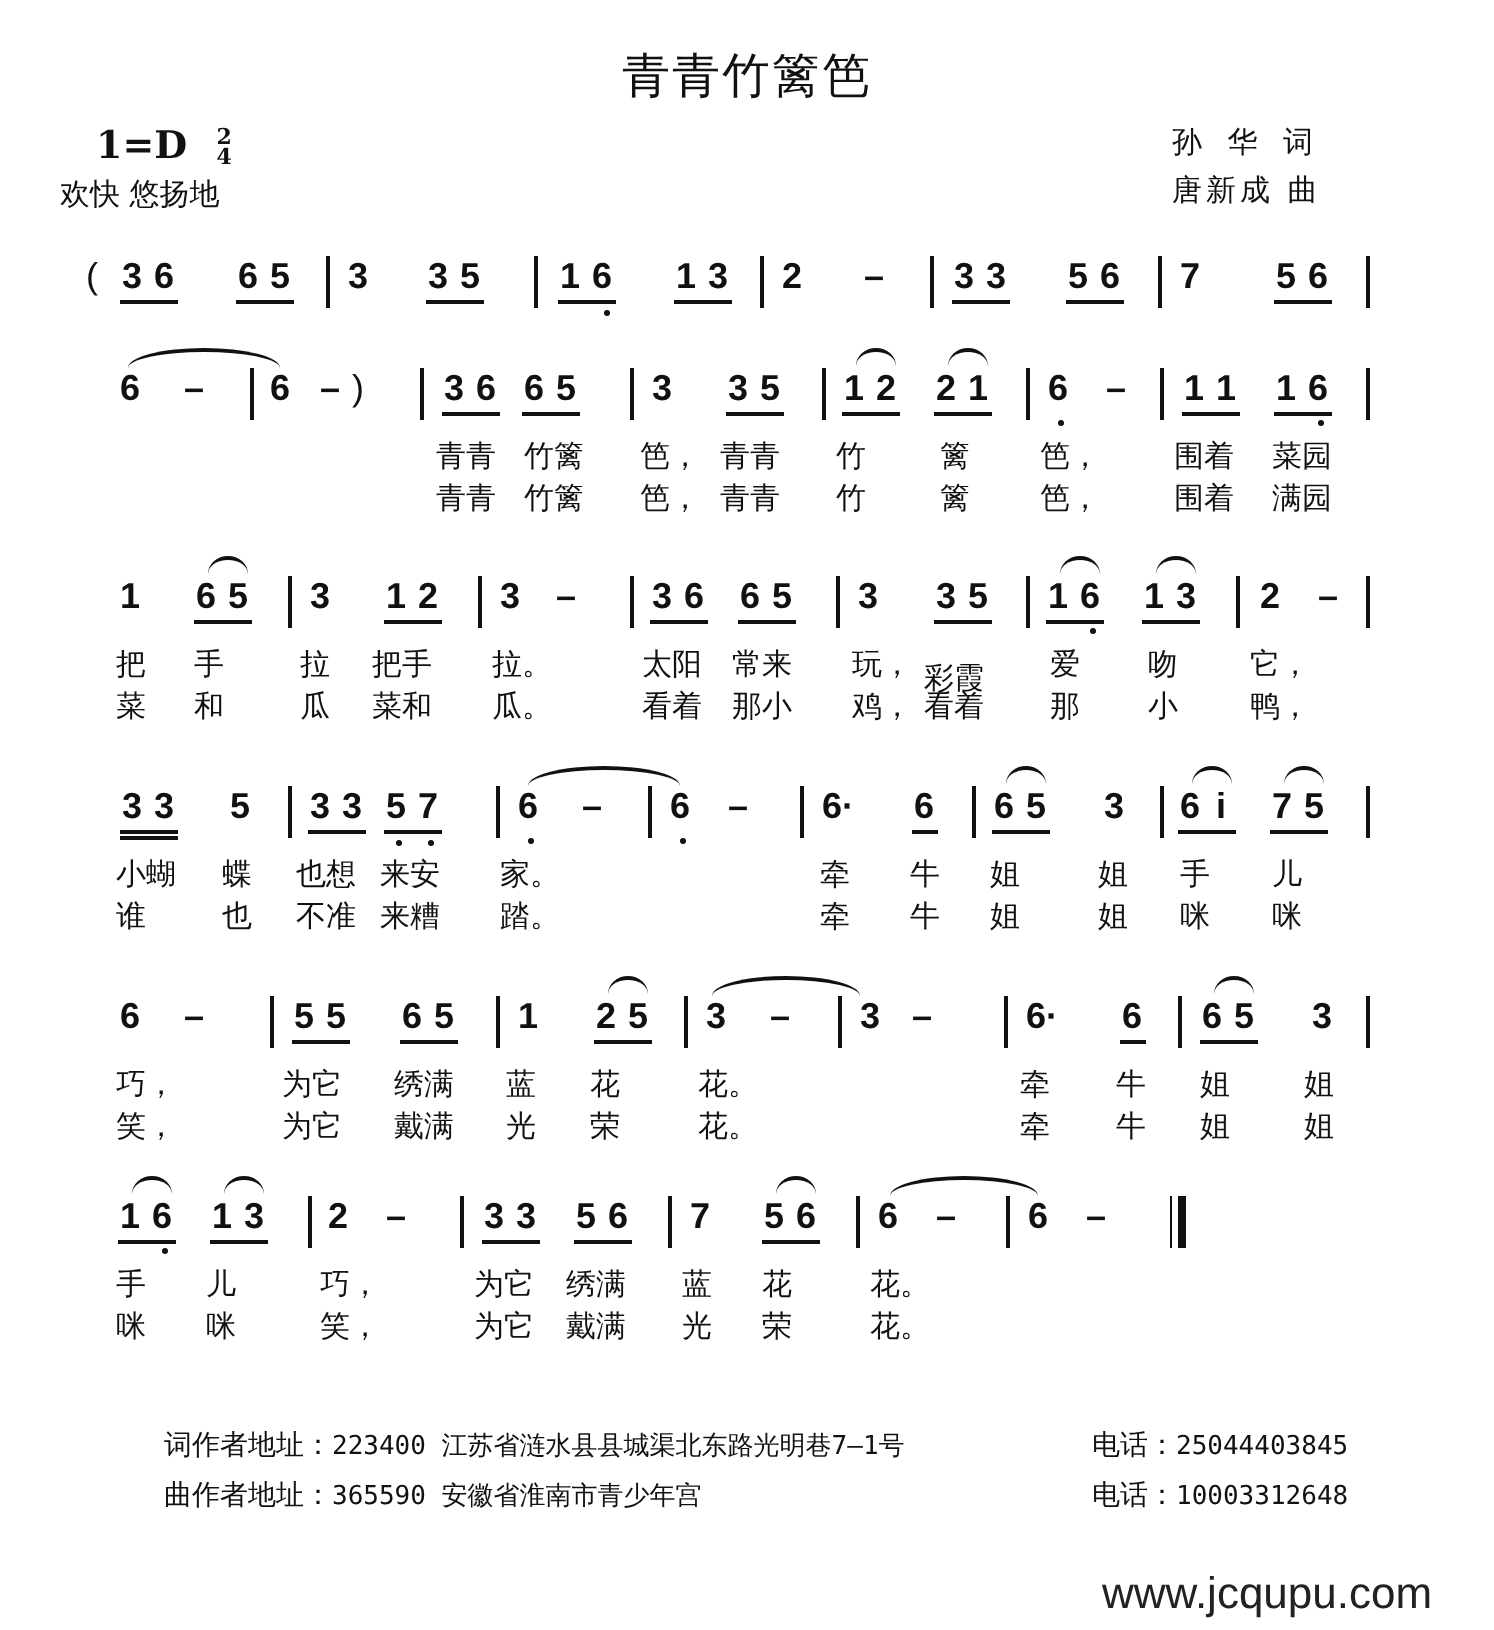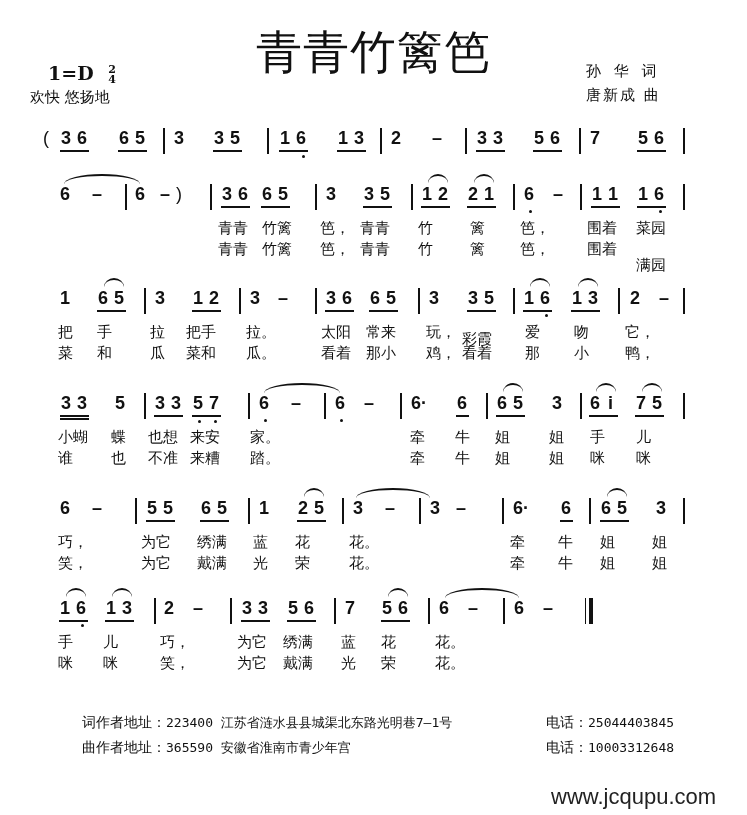--- a/index.html
+++ b/index.html
@@ -1,19 +1,19 @@
 <!DOCTYPE html>
 <html><head>
 <meta charset="utf-8">
 <style>
   html, body { margin:0; padding:0; background:#ffffff; }
   body { width:747px; height:815px; position:relative; overflow:hidden;
          font-family:"DejaVu Sans", sans-serif; color:#111; }
   .abs { position:absolute; white-space:nowrap; }
-  .title { left:0; width:747px; top:22px; text-align:center; font-size:46px;
+  .title { left:0; width:747px; top:22px; text-align:center; font-size:24px;
            font-family:"DejaVu Serif", serif; letter-spacing:1px; }
   .key { left:48px; top:62px; font-size:19px; font-weight:bold;
          font-family:"DejaVu Serif", serif; }
   .meter { display:inline-block; vertical-align:middle; font-size:11px; line-height:10px;
            text-align:center; margin-left:8px; }
   .tempo { left:30px; top:88px; font-size:15px; }
   .credit { font-size:15px; letter-spacing:4px; }
   .n { font-family:"Liberation Sans", sans-serif; font-weight:bold; font-size:18px;
        position:absolute; top:0; }
   .ul { position:absolute; height:2px; background:#111; }
@@ -133,21 +133,21 @@
   <span class="ly" style="left:636px;top:47px;">菜园</span>
 
   <span class="ly" style="left:218px;top:68px;">青青</span>
   <span class="ly" style="left:262px;top:68px;">竹篱</span>
   <span class="ly" style="left:320px;top:68px;">笆，</span>
   <span class="ly" style="left:360px;top:68px;">青青</span>
   <span class="ly" style="left:418px;top:68px;">竹</span>
   <span class="ly" style="left:470px;top:68px;">篱</span>
   <span class="ly" style="left:520px;top:68px;">笆，</span>
   <span class="ly" style="left:587px;top:68px;">围着</span>
-  <span class="ly" style="left:636px;top:68px;margin-top:16px;">满园</span>
+  <span class="ly" style="left:636px;top:68px;">满园</span>
 </div>
 
 <div class="abs" style="left:0;top:276px;width:747px;height:95px;">
   <span class="n" style="left:60px;top:12px;">1</span>
   <div class="slur" style="left:104px;top:2px;width:20px;height:7px;"></div>
   <span class="n" style="left:98px;top:12px;">6</span>
   <span class="n" style="left:114px;top:12px;">5</span>
   <div class="ul" style="left:97px;top:34px;width:29px;"></div>
   <div class="bar" style="left:144px;top:12px;height:26px;"></div>
   <span class="n" style="left:155px;top:12px;">3</span>

